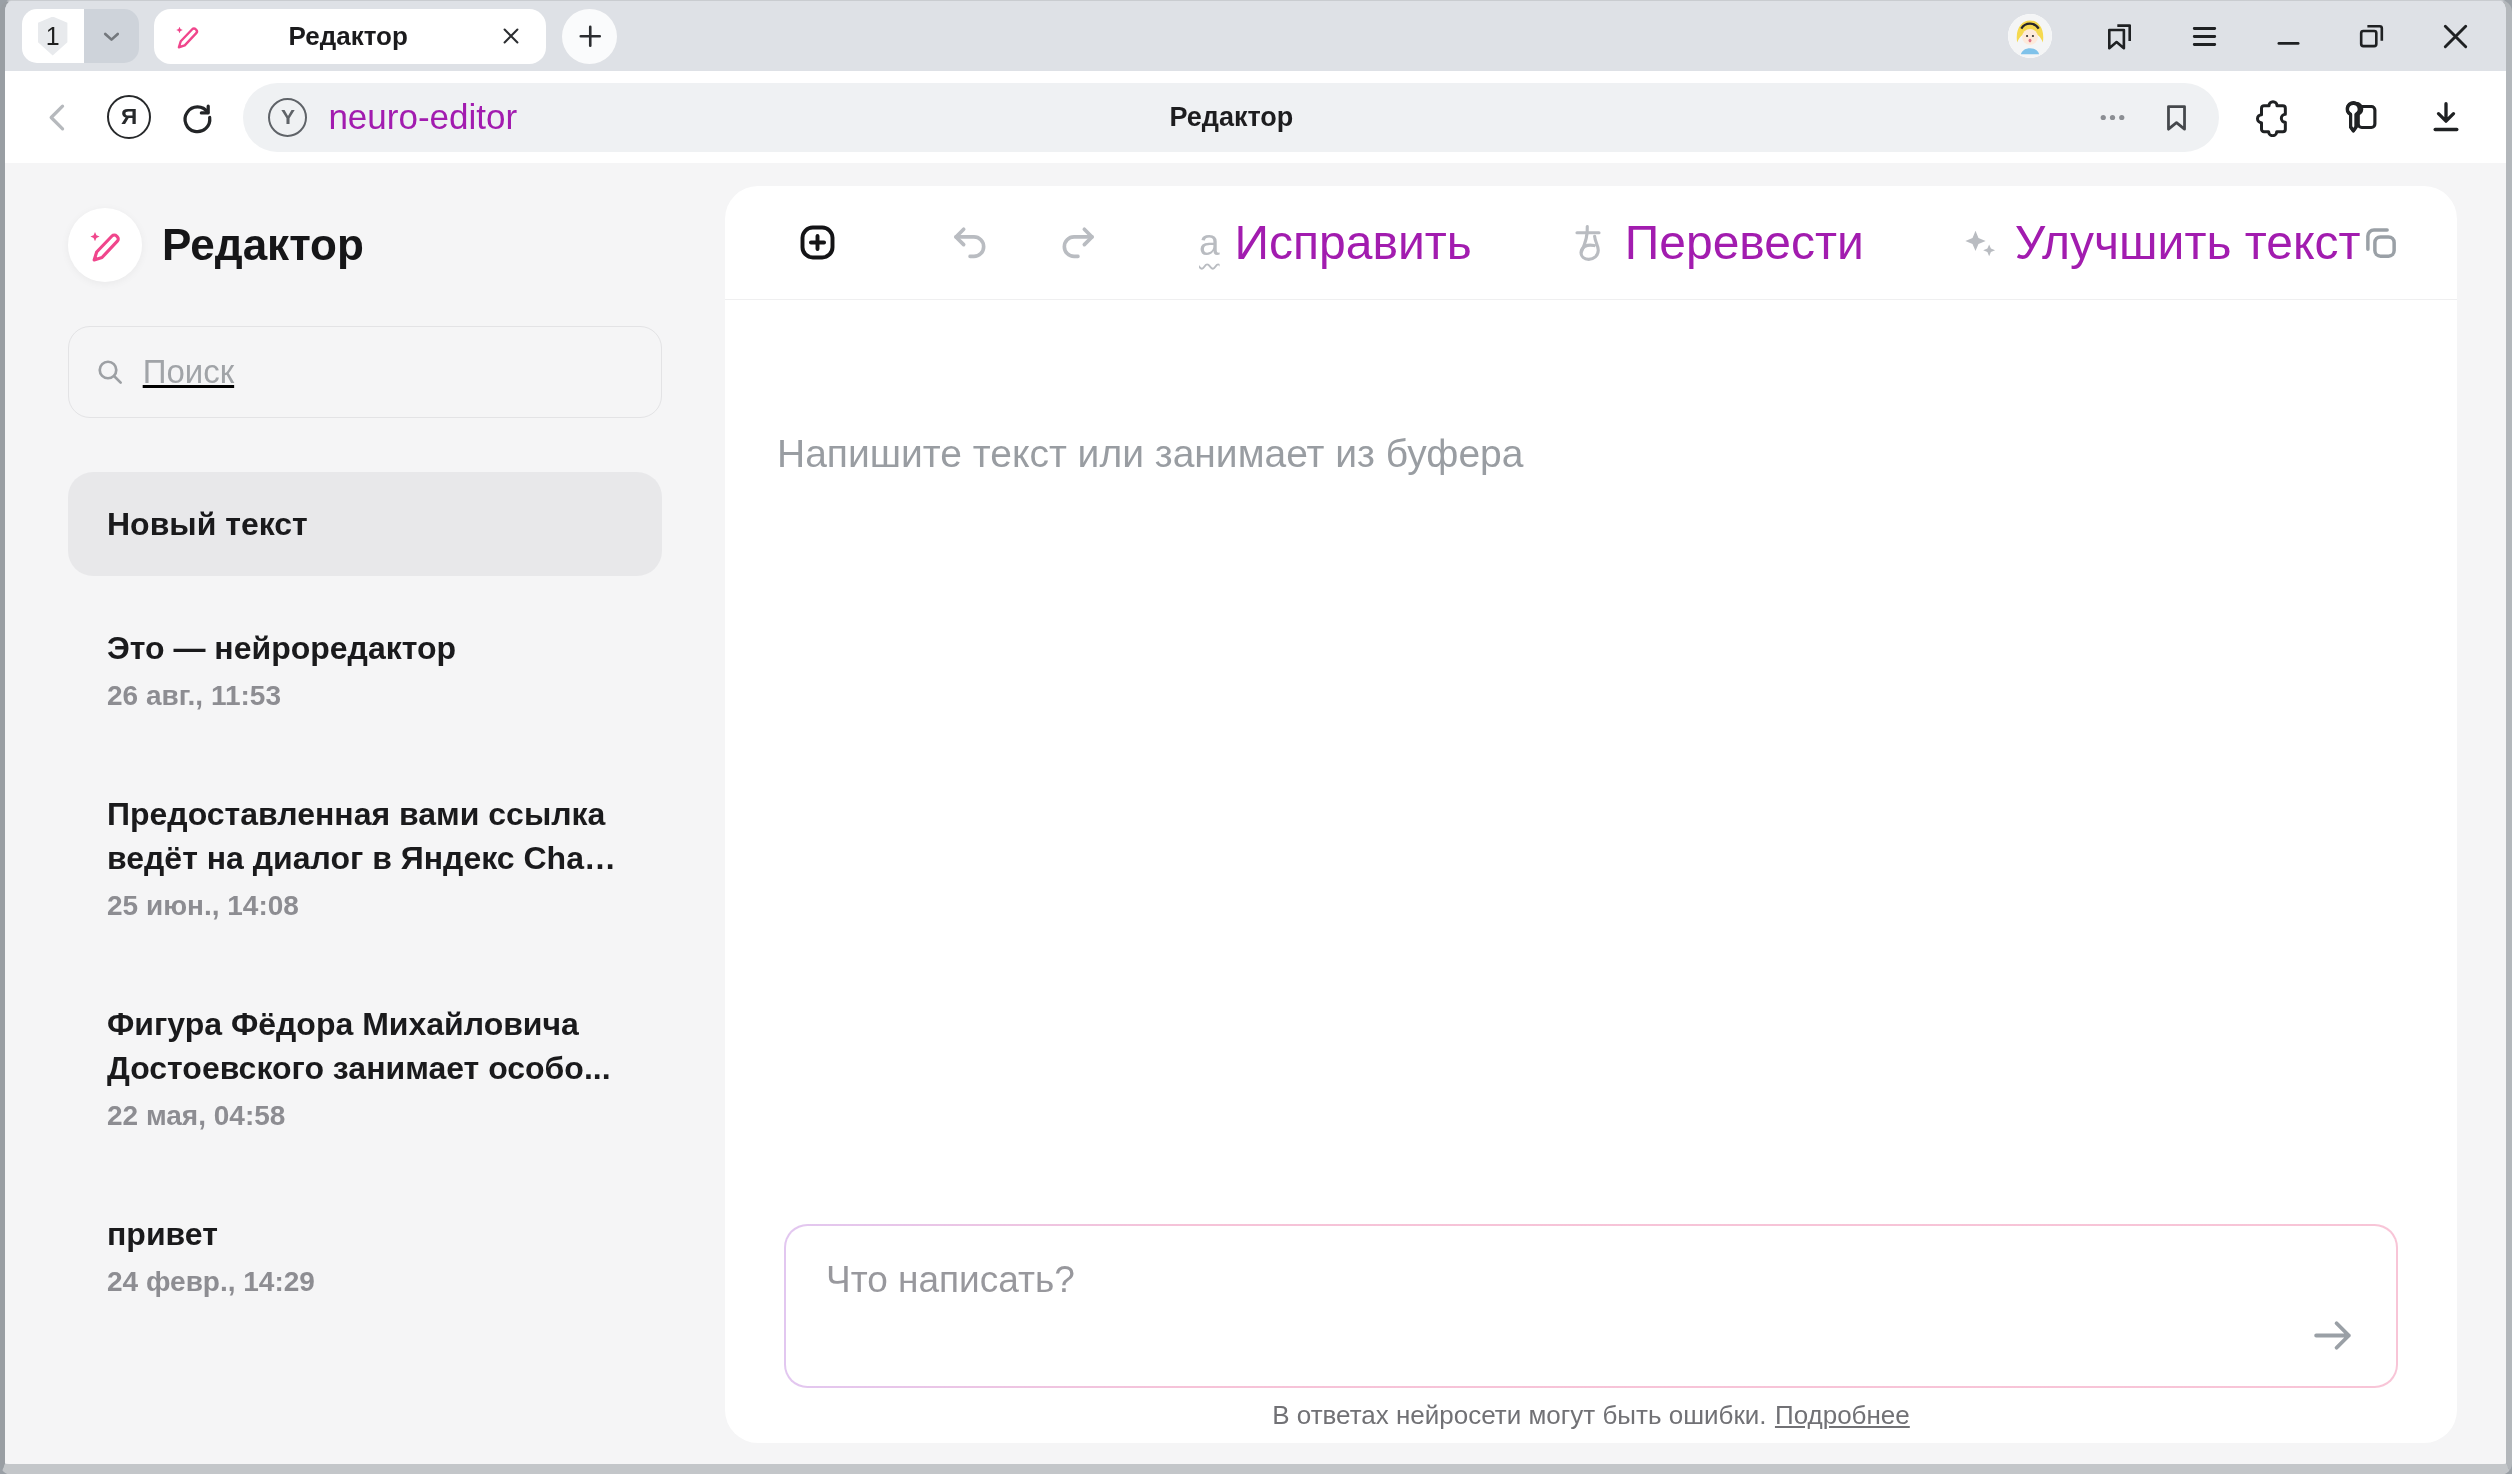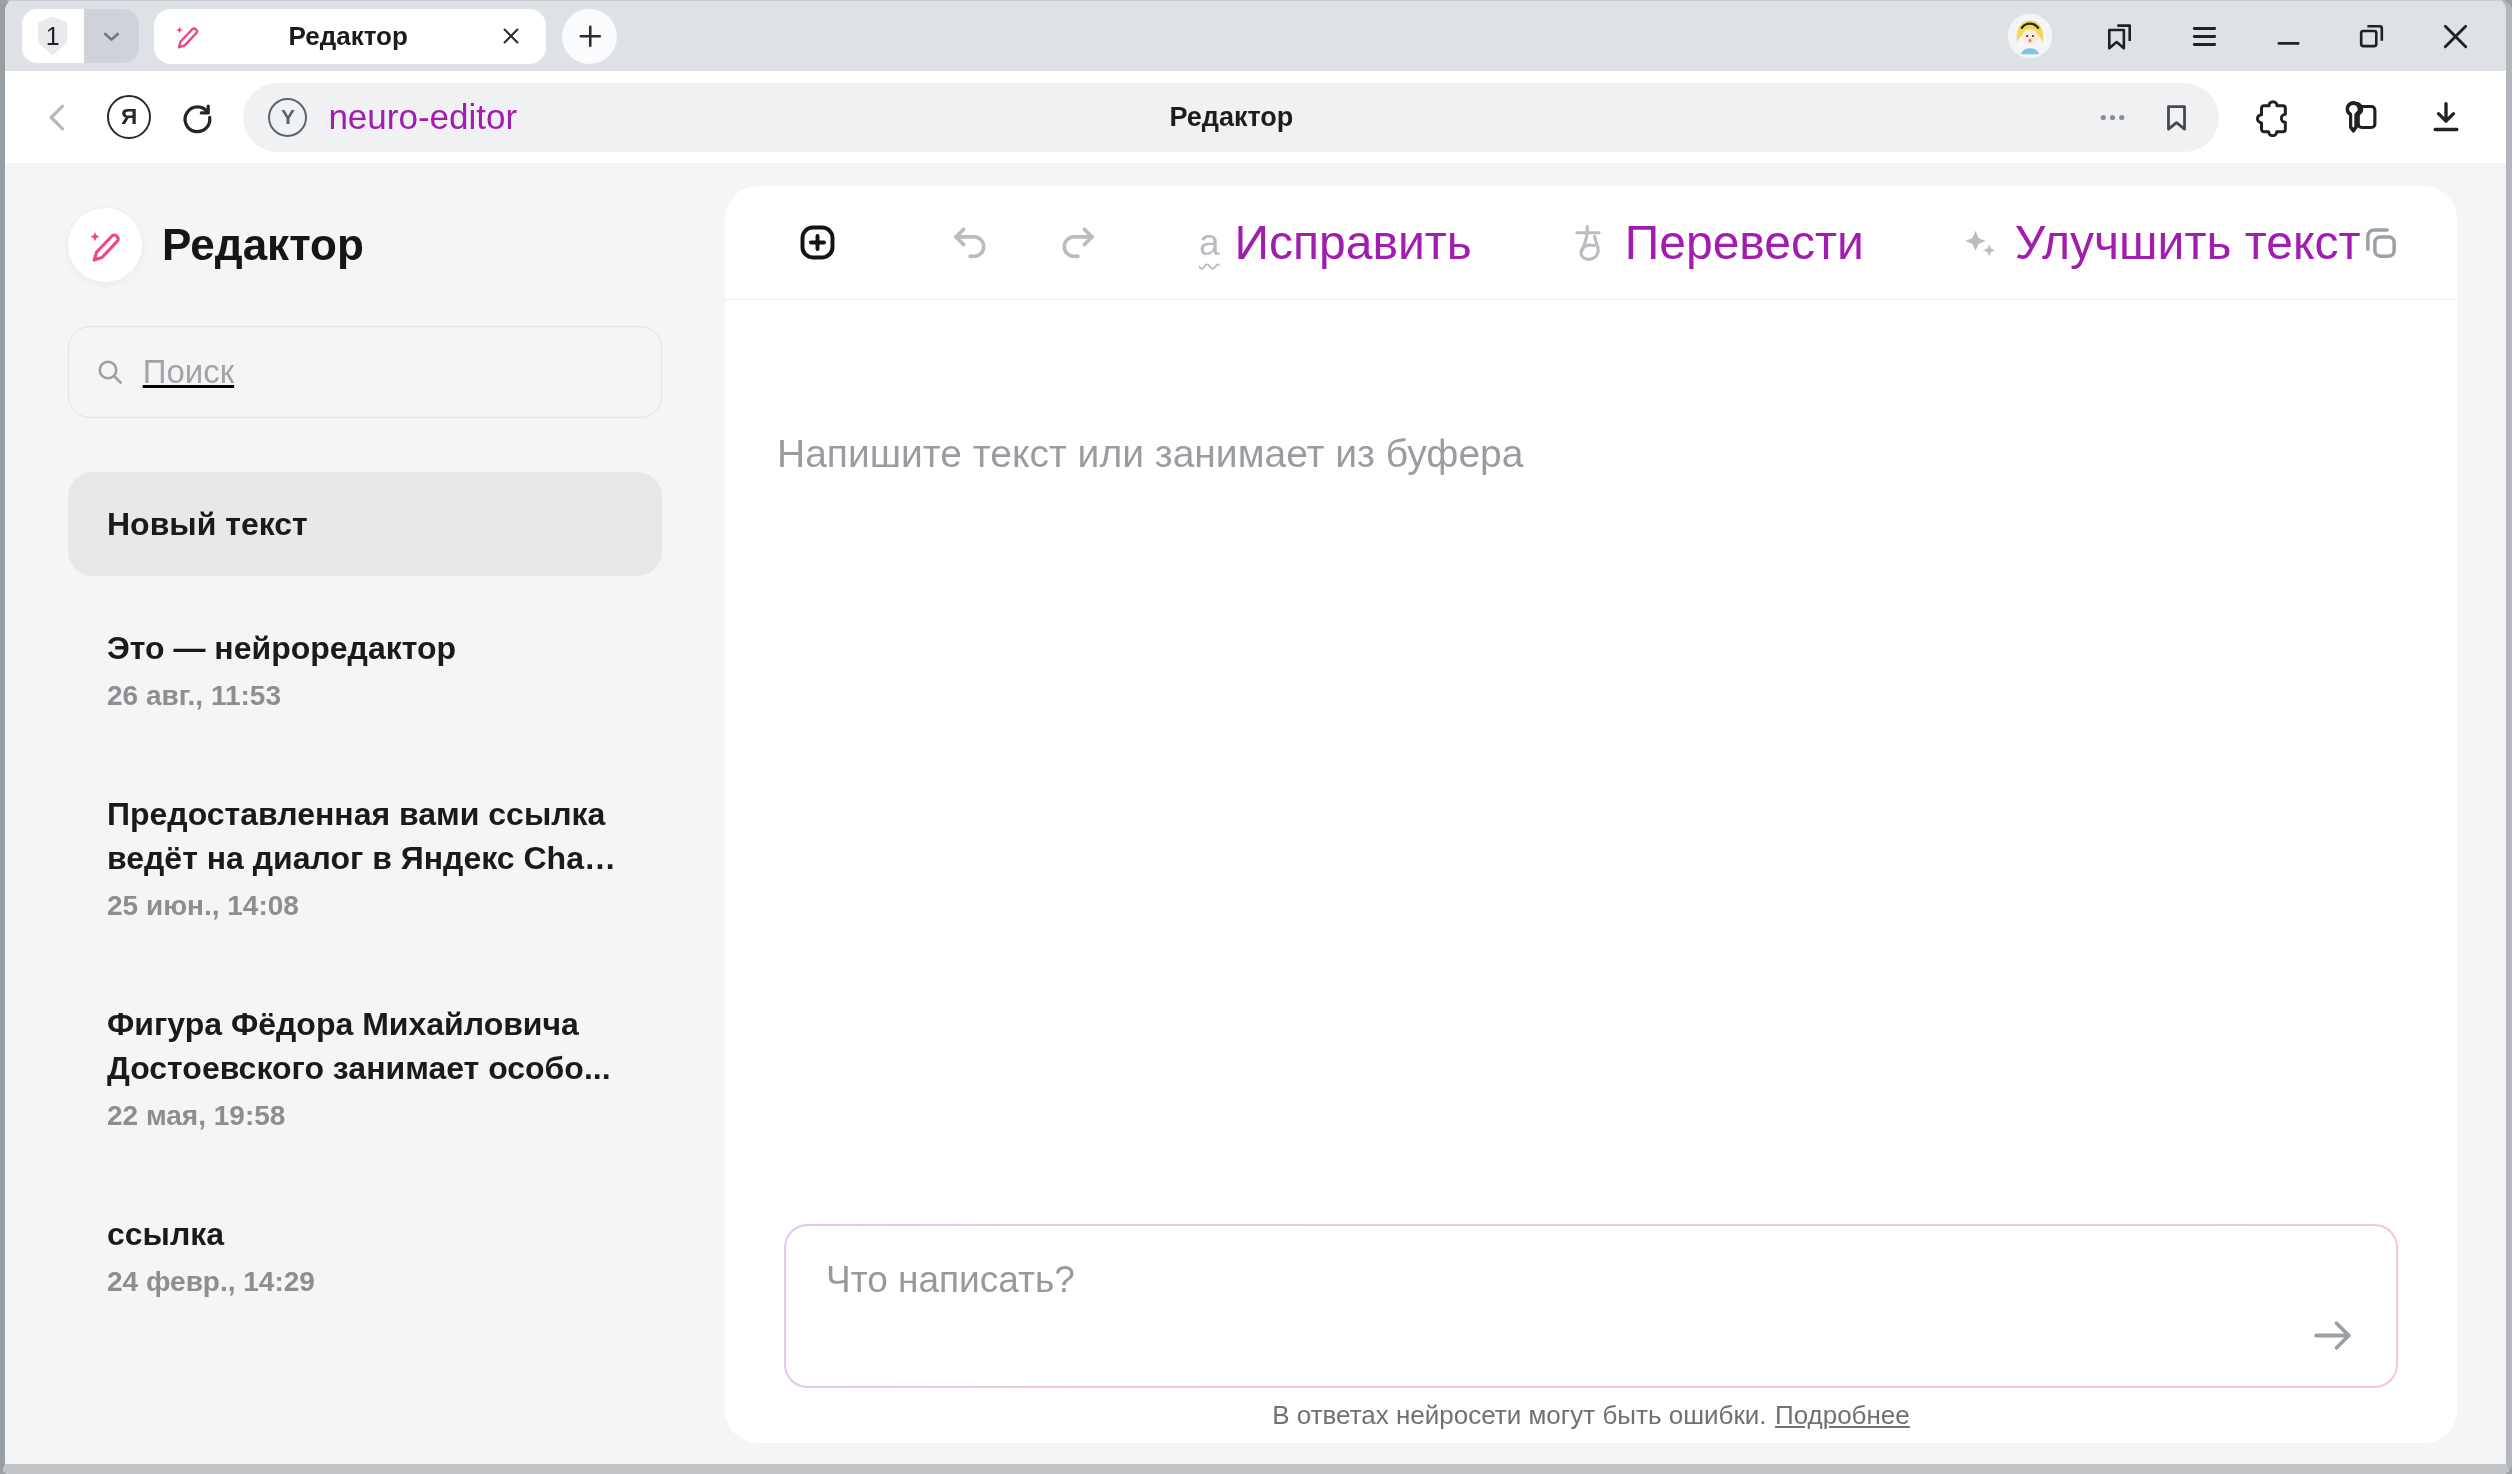--- a/index.html
+++ b/index.html
@@ -253,24 +253,24 @@
         <div class="doc">
           <div class="doc-title">Это — нейроредактор</div>
           <div class="doc-meta">26 авг., 11:53</div>
         </div>
         <div class="doc">
           <div class="doc-title">Предоставленная вами ссылка ведёт на диалог в Яндекс Chat ...</div>
           <div class="doc-meta">25 июн., 14:08</div>
         </div>
         <div class="doc">
           <div class="doc-title">Фигура Фёдора Михайловича Достоевского занимает особо...</div>
-          <div class="doc-meta">22 мая, 19:58</div>
+          <div class="doc-meta">22 мая, 04:58</div>
         </div>
         <div class="doc">
-          <div class="doc-title">ссылка</div>
+          <div class="doc-title">привет</div>
           <div class="doc-meta">24 февр., 14:29</div>
         </div>
       </div>
     </aside>
 
     <main class="panel">
       <div class="toolbar">
         <div class="tbtn">
           <svg width="45" height="45" viewBox="0 0 24 24" fill="none" stroke="#141416" stroke-width="2.1" stroke-linecap="round" stroke-linejoin="round">
             <rect x="4" y="4" width="16" height="16" rx="5.5"></rect>

